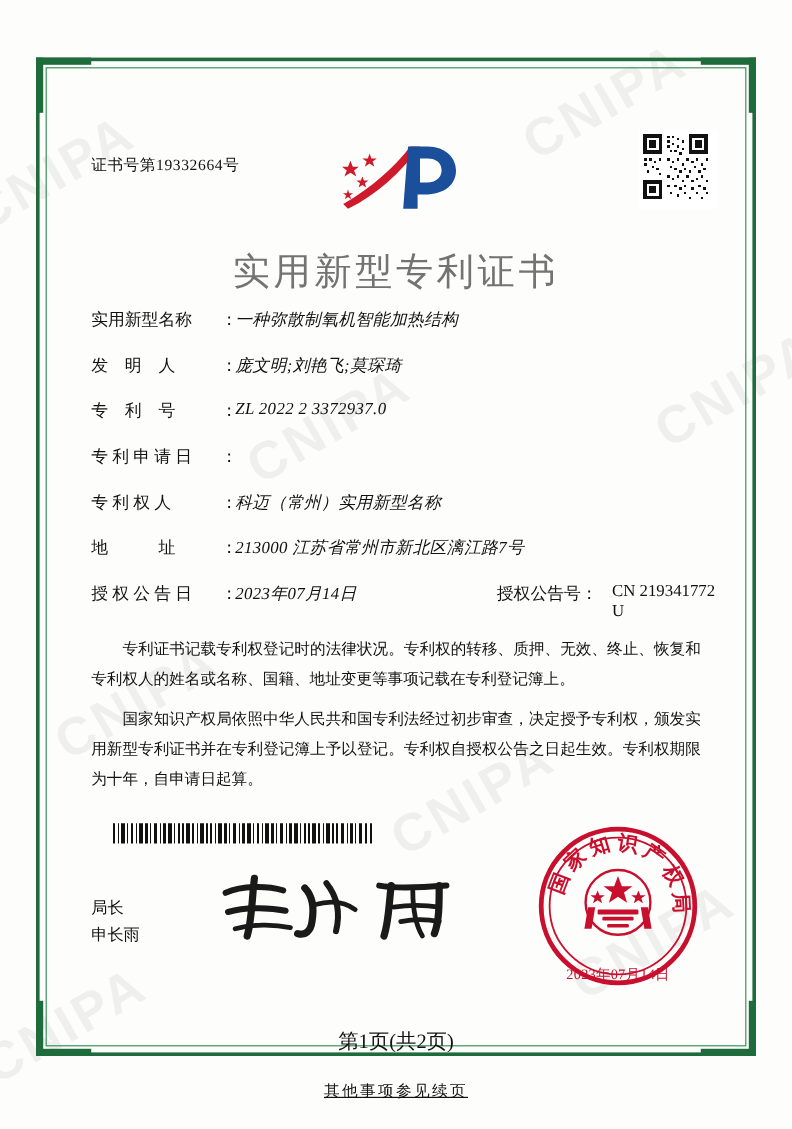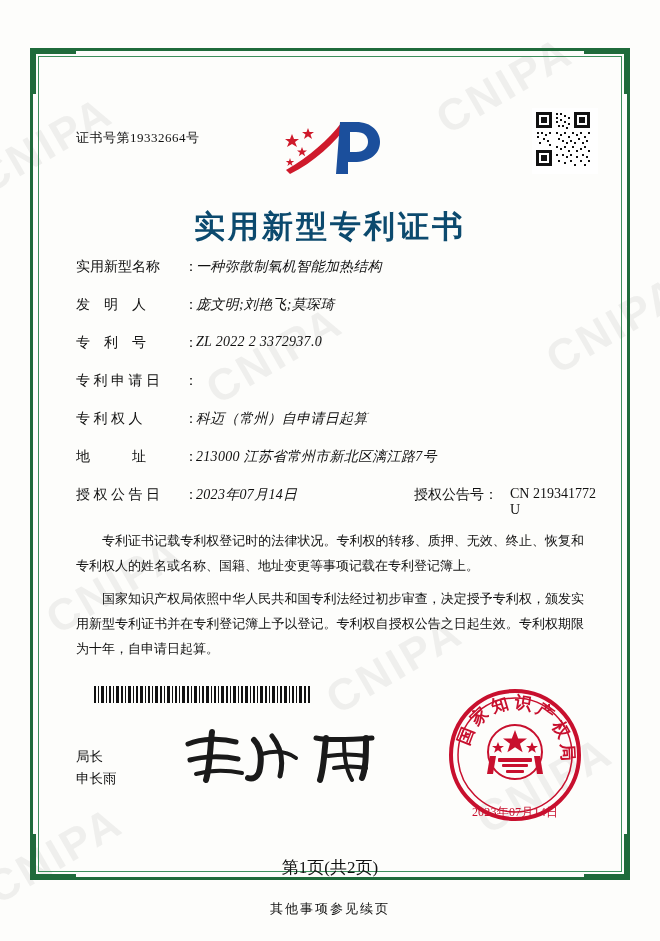--- a/index.html
+++ b/index.html
@@ -94,23 +94,23 @@
     background: #ffffff;
     padding: 2px;
   }
 
   .title {
     position: absolute;
     left: 0; top: 140px;
     width: 564px;
     text-align: center;
     font-size: 31px;
-    font-weight: bold;
+    font-weight: normal;
     letter-spacing: 3px;
-    color: #0c4a6e;
+    color: #737373;
     font-family: "Liberation Serif", "DejaVu Serif", serif;
   }
 
   .fields {
     position: absolute;
     left: 28px; top: 192px;
     width: 520px;
   }
   .field-row {
     display: flex;
@@ -203,20 +203,21 @@
   }
 
   .footer-note {
     position: absolute;
     left: 0; top: 900px;
     width: 660px;
     text-align: center;
     font-size: 13px;
     letter-spacing: 2px;
     color: #111;
+    text-decoration: underline;
   }
 </style>
 </head>
 <body>
 
 <div class="page">
 
   <div class="watermark wm1">CNIPA</div>
   <div class="watermark wm2">CNIPA</div>
   <div class="watermark wm3">CNIPA</div>
@@ -355,21 +356,21 @@
       </div>
 
       <div class="field-row">
         <div class="field-label">专 利 申 请 日</div>
         <div class="field-sep">：</div>
       </div>
 
       <div class="field-row">
         <div class="field-label">专 利 权 人</div>
         <div class="field-sep">：</div>
-        <div class="field-value">科迈（常州）自申请日起算</div>
+        <div class="field-value">科迈（常州）实用新型名称</div>
       </div>
 
       <div class="field-row">
         <div class="field-label">地　　　址</div>
         <div class="field-sep">：</div>
         <div class="field-value">213000 江苏省常州市新北区漓江路7号</div>
       </div>
 
       <div class="field-row pair">
         <div class="field-label">授 权 公 告 日</div>

